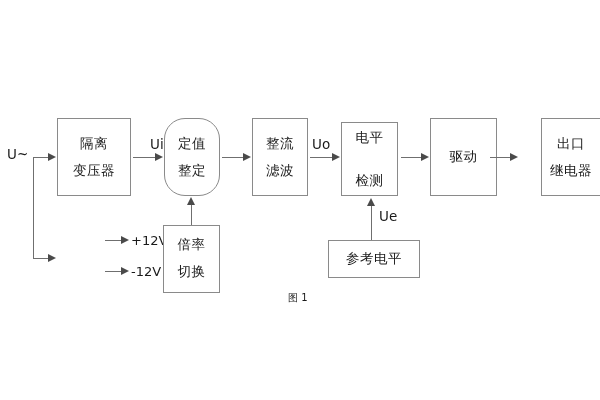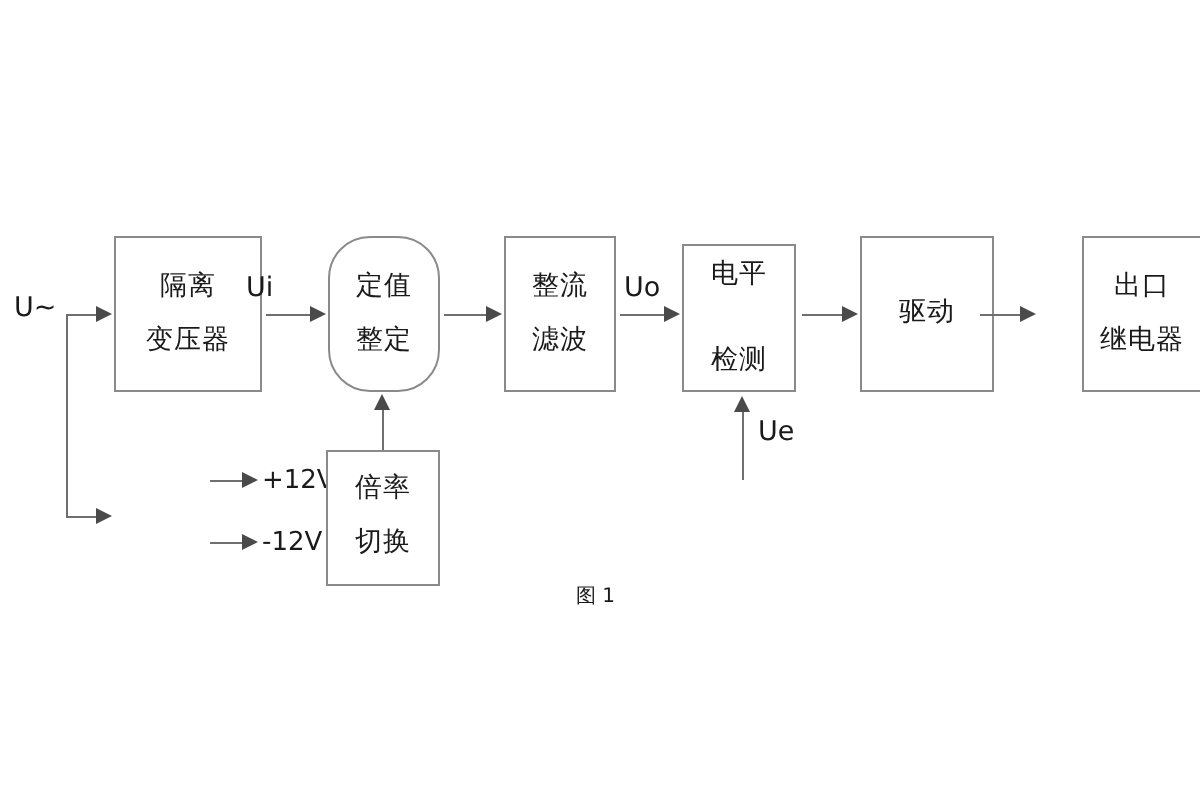--- a/index.html
+++ b/index.html
@@ -98,21 +98,21 @@
   <div class="arw arw-r" style="left:48px; top:152.5px;"></div>
 
   <div class="hline" style="left:33px; top:258px; width:16px;"></div>
   <div class="arw arw-r" style="left:48px; top:253.5px;"></div>
 
   <div class="block" style="left:57px; top:118px; width:74px; height:78px;">
     <span class="ln">隔离</span>
     <span class="ln">变压器</span>
   </div>
 
-  <div class="lbl" style="left:123px; top:138px;">Ui</div>
+  <div class="lbl" style="left:150px; top:138px;">Ui</div>
   <div class="hline" style="left:133px; top:157px; width:23px;"></div>
   <div class="arw arw-r" style="left:155px; top:152.5px;"></div>
 
   <div class="block" style="left:164px; top:118px; width:56px; height:78px;border-radius:21px;">
     <span class="ln">定值</span>
     <span class="ln">整定</span>
   </div>
 
   <div class="hline" style="left:222px; top:157px; width:22px;"></div>
   <div class="arw arw-r" style="left:243px; top:152.5px;"></div>
@@ -156,20 +156,23 @@
   <div class="lbl lbl-sm" style="left:131px; top:265px;">-12V</div>
 
   <div class="block" style="left:163px; top:225px; width:57px; height:68px;font-family:Liberation Mono, monospace;">
     <span class="ln">倍率</span>
     <span class="ln">切换</span>
   </div>
 
   <div class="vline" style="left:191px; top:204px; height:21px;"></div>
   <div class="arw arw-u" style="left:186.5px; top:197px;"></div>
 
+  <div class="block" style="left:328px; top:240px; width:92px; height:38px;">
+    <span class="ln">参考电平</span>
+  </div>
 
   <div class="vline" style="left:371px; top:205px; height:35px;"></div>
   <div class="arw arw-u" style="left:366.5px; top:198px;"></div>
   <div class="lbl" style="left:379px; top:210px;">Ue</div>
 
   <div class="caption" style="left:288px; top:291px;">图 1</div>
 
 </div>
 
 </body></html>

